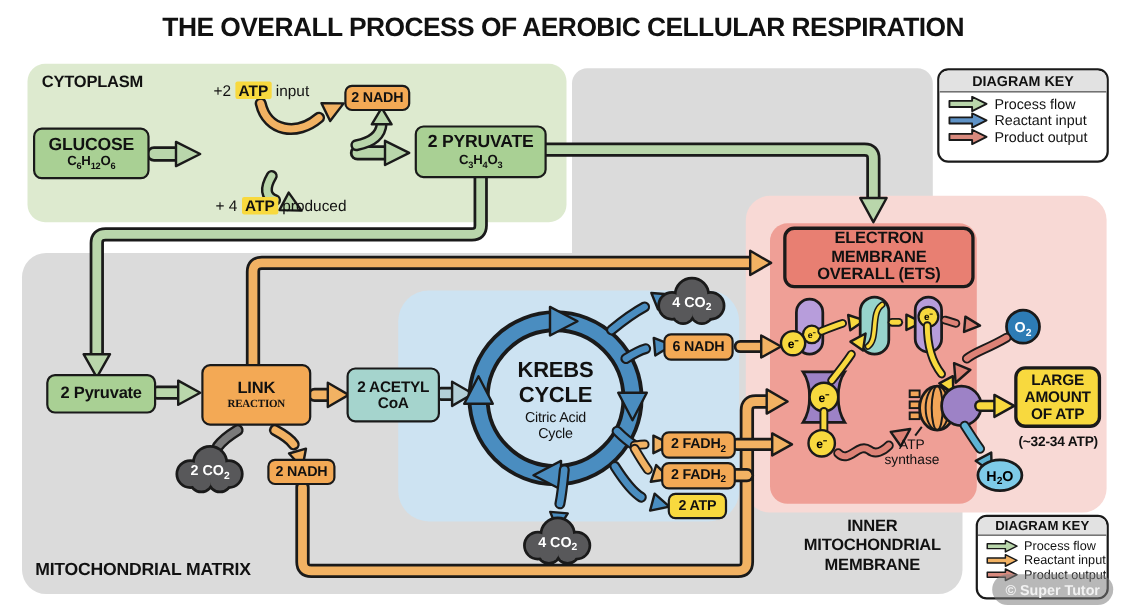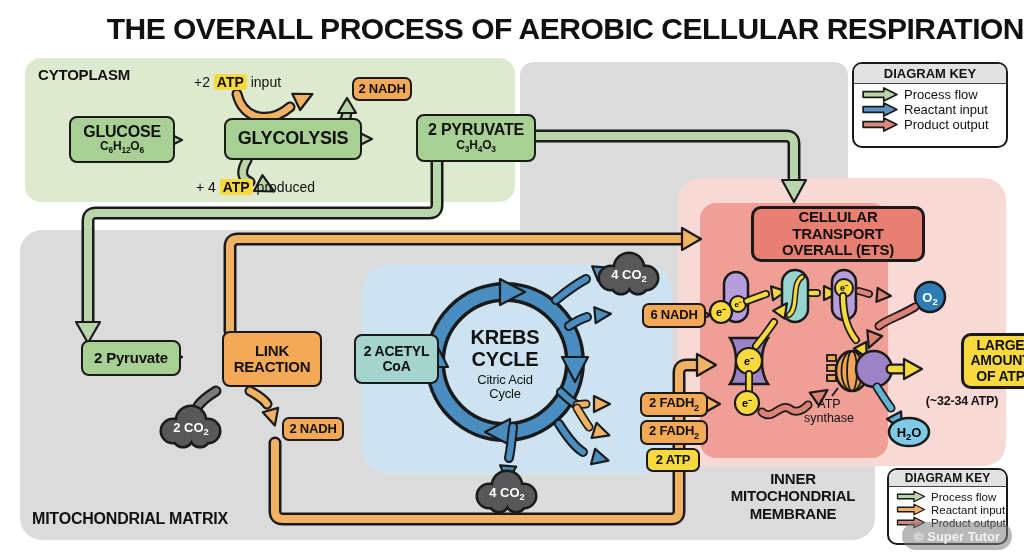--- a/index.html
+++ b/index.html
@@ -2,21 +2,21 @@
 <html><head>
 <meta charset="utf-8">
 <style>
   html,body{margin:0;padding:0;background:#fff;}
   #stage{position:relative;width:1024px;height:559px;background:#ffffff;overflow:hidden;
          font-family:"Liberation Sans",sans-serif;color:#111;}
   .panel{position:absolute;z-index:0;}
   #diagram{position:absolute;left:0;top:0;z-index:1;}
   .box{position:absolute;z-index:2;border:2.5px solid #1a1a1a;border-radius:8px;
        display:flex;flex-direction:column;align-items:center;justify-content:center;
-       font-weight:bold;letter-spacing:-0.2px;box-sizing:border-box;text-align:center;line-height:1.1;margin-left:39px;}
+       font-weight:bold;letter-spacing:-0.2px;box-sizing:border-box;text-align:center;line-height:1.1;}
   .green{background:#a9d094}.orange{background:#f3a955}.yellow{background:#f8d93e}
   .teal{background:#a5d4cd}.redbox{background:#e87f72}
   .lbl{position:absolute;z-index:2;font-weight:bold;letter-spacing:-0.2px;}
   .plain{position:absolute;z-index:2;font-weight:500;}
   .hl{background:#f8d93e;font-weight:bold;padding:0 3px;border-radius:2px;}
   sub{font-size:70%;}
   .keybox{position:absolute;z-index:3;background:#fff;border:2px solid #1a1a1a;border-radius:10px;
           box-sizing:border-box;overflow:hidden;}
   .keyhdr{background:#e2e2e2;border-bottom:1.5px solid #444;text-align:center;font-weight:bold;}
   .keyrow{display:flex;align-items:center;gap:5px;padding-left:7px;}
@@ -314,30 +314,27 @@
       <path class="cas" stroke-width="9" d="M877,387 C884,398 888,404 891,408"></path>
       <path class="ln" stroke="#5fb3d4" stroke-width="5.5" d="M877,387 C884,398 888,404 891,408"></path>
       <polygon class="hd" fill="#5fb3d4" transform="translate(895,417) rotate(62)" points="-2,-8 14,0 -2,8"></polygon>
     </g>
     <g>
       <ellipse cx="909" cy="432" rx="20" ry="14" fill="#7ecbe8" stroke="#1a1a1a" stroke-width="2.5"></ellipse>
       <text x="909" y="437" text-anchor="middle" font-size="13"><tspan>H</tspan><tspan dy="3" font-size="72%">2</tspan><tspan dy="-3">O</tspan></text>
     </g>
   </svg>
 
-  <div class="lbl" style="left:0;top:12px;width:1024px;text-align:right;font-size:30px;letter-spacing:-0.5px;">THE OVERALL PROCESS OF AEROBIC CELLULAR RESPIRATION</div>
+  <div class="lbl" style="left:0;top:12px;width:1024px;text-align:center;font-size:24px;letter-spacing:-0.5px;">THE OVERALL PROCESS OF AEROBIC CELLULAR RESPIRATION</div>
 
   <div class="lbl" style="left:38px;top:66px;font-size:15px;">CYTOPLASM</div>
   <div class="box green" style="left:30px;top:116px;width:106px;height:47px;">
     <div style="font-size:16px;">GLUCOSE</div>
     <div style="font-size:12px;font-weight:600;">C<sub>6</sub>H<sub>12</sub>O<sub>6</sub></div>
   </div>
-  <div class="box green" style="left:185px;top:118px;width:138px;height:42px;">
-    <div style="font-size:18px;">GLYCOLYSIS</div>
-  </div>
   <div class="plain" style="left:194px;top:74px;font-size:14px;">
     <span>+2</span>
     <span class="hl">ATP</span>
     <span>input</span>
   </div>
   <div class="box orange" style="left:313px;top:77px;width:60px;height:24px;border-radius:7px;">
     <div style="font-size:13px;">2 NADH</div>
   </div>
   <div class="box green" style="left:377px;top:114px;width:120px;height:48px;">
     <div style="font-size:16px;">2 PYRUVATE</div>
@@ -347,21 +344,21 @@
     <span>+ 4</span>
     <span class="hl">ATP</span>
     <span>produced</span>
   </div>
 
   <div class="box green" style="left:42px;top:340px;width:100px;height:36px;">
     <div style="font-size:15px;">2 Pyruvate</div>
   </div>
   <div class="box orange" style="left:183px;top:331px;width:100px;height:56px;">
     <div style="font-size:15px;">LINK</div>
-    <div style="font-size:15px;">REACTION</div>
+    <div style="font-size:10px;font-family:Liberation Serif, serif;">REACTION</div>
   </div>
   <div class="box orange" style="left:243px;top:417px;width:62px;height:24px;border-radius:7px;">
     <div style="font-size:13px;">2 NADH</div>
   </div>
   <div class="box teal" style="left:315px;top:334px;width:85px;height:50px;">
     <div style="font-size:14px;">2 ACETYL</div>
     <div style="font-size:14px;">CoA</div>
   </div>
   <div class="lbl" style="left:445px;top:326px;width:120px;text-align:center;line-height:1.12;">
     <div style="font-size:20px;">KREBS</div>
@@ -377,21 +374,21 @@
   </div>
   <div class="box orange" style="left:601px;top:420px;width:68px;height:25px;border-radius:7px;">
     <div style="font-size:13px;">2 FADH<sub>2</sub></div>
   </div>
   <div class="box yellow" style="left:607px;top:448px;width:54px;height:24px;border-radius:7px;">
     <div style="font-size:13px;">2 ATP</div>
   </div>
   <div class="lbl" style="left:32px;top:510px;font-size:16px;">MITOCHONDRIAL MATRIX</div>
 
   <div class="box redbox" style="left:712px;top:206px;width:174px;height:56px;border-width:3px;border-radius:10px;">
-    <div style="font-size:15px;">CELLULAR TRANSPORT</div>
+    <div style="font-size:15px;">ELECTRON MEMBRANE</div>
     <div style="font-size:15px;">OVERALL (ETS)</div>
   </div>
   <div class="plain" style="left:796px;top:397px;width:66px;text-align:center;font-size:12.5px;line-height:1.15;">
     <div>ATP</div>
     <div>synthase</div>
   </div>
   <div class="box yellow" style="left:922px;top:333px;width:79px;height:56px;border-width:3px;border-radius:10px;">
     <div style="font-size:14px;">LARGE</div>
     <div style="font-size:14px;">AMOUNT</div>
     <div style="font-size:14px;">OF ATP</div>

